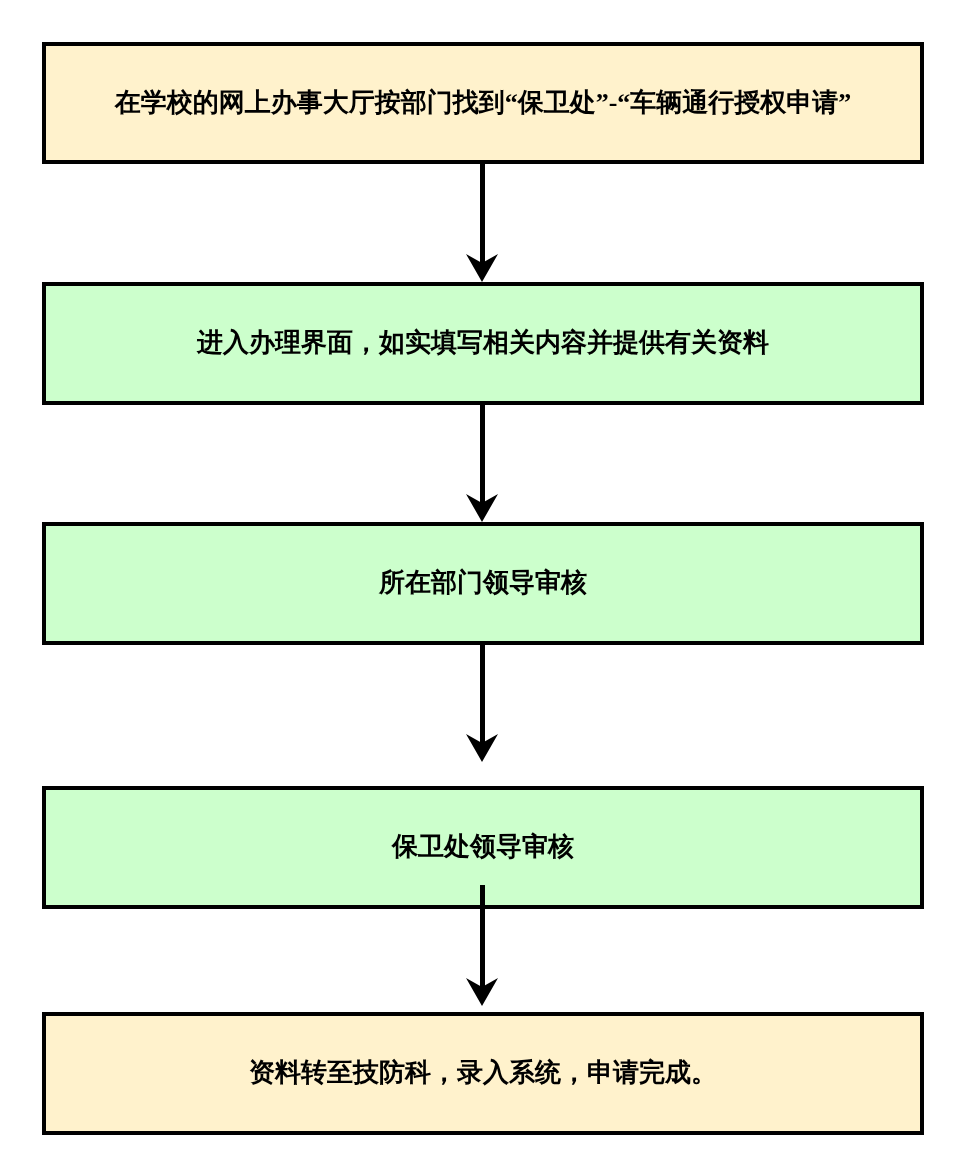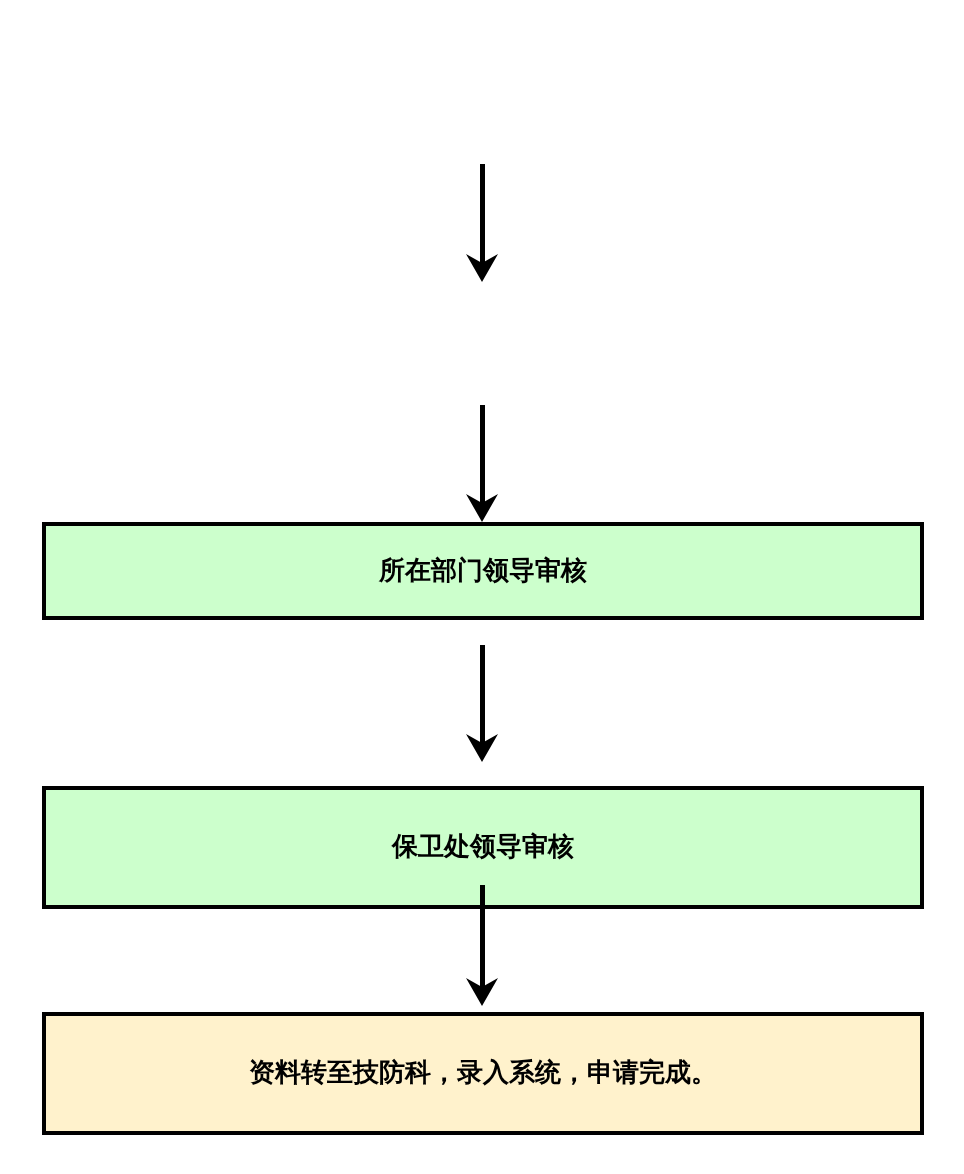--- a/index.html
+++ b/index.html
@@ -25,21 +25,21 @@
     justify-content: center;
     text-align: center;
     font-size: 26px;
     font-weight: bold;
     color: #000000;
     padding: 0 8px;
     line-height: 1.25;
   }
   .box-1 { top: 42px;  height: 122px; }
   .box-2 { top: 282px; height: 123px; }
-  .box-3 { top: 522px; height: 98px; }
+  .box-3 { top: 522px; height: 123px; }
   .box-4 { top: 786px; height: 123px; }
   .box-5 { top: 1012px; height: 123px; }
 
   .flow-arrow {
     position: absolute;
     left: 465px;
     width: 34px;
   }
   .arrow-1 { top: 164px; height: 118px; }
   .arrow-2 { top: 405px; height: 117px; }
@@ -60,28 +60,34 @@
     bottom: 0;
     width: 32px;
     height: 28px;
   }
 </style>
 </head>
 <body>
 
 <div class="canvas">
 
+  <div class="flow-box box-1" style="background-color: rgb(255, 242, 204);">
+    <span>在学校的网上办事大厅按部门找到“保卫处”-“车辆通行授权申请”</span>
+  </div>
 
   <div class="flow-arrow arrow-1">
     <div class="arrow-line"></div>
     <svg class="arrow-head" viewBox="0 0 32 28" xmlns="http://www.w3.org/2000/svg">
       <polygon points="0,0 16,9 32,0 16,28" fill="#000000"></polygon>
     </svg>
   </div>
 
+  <div class="flow-box box-2" style="background-color: rgb(204, 255, 204);">
+    <span>进入办理界面，如实填写相关内容并提供有关资料</span>
+  </div>
 
   <div class="flow-arrow arrow-2">
     <div class="arrow-line"></div>
     <svg class="arrow-head" viewBox="0 0 32 28" xmlns="http://www.w3.org/2000/svg">
       <polygon points="0,0 16,9 32,0 16,28" fill="#000000"></polygon>
     </svg>
   </div>
 
   <div class="flow-box box-3" style="background-color: rgb(204, 255, 204);">
     <span>所在部门领导审核</span>

